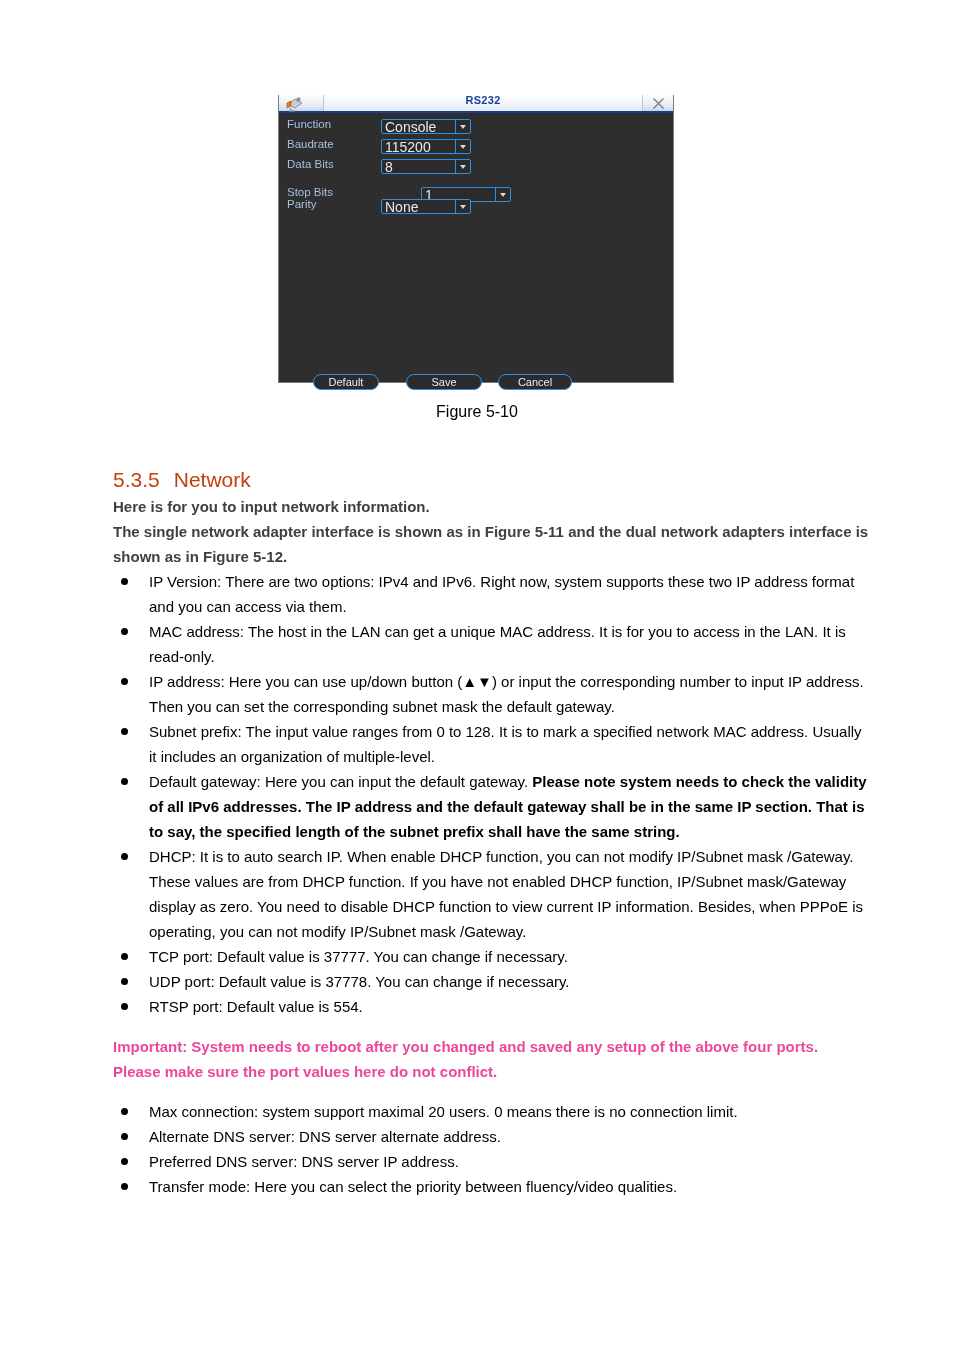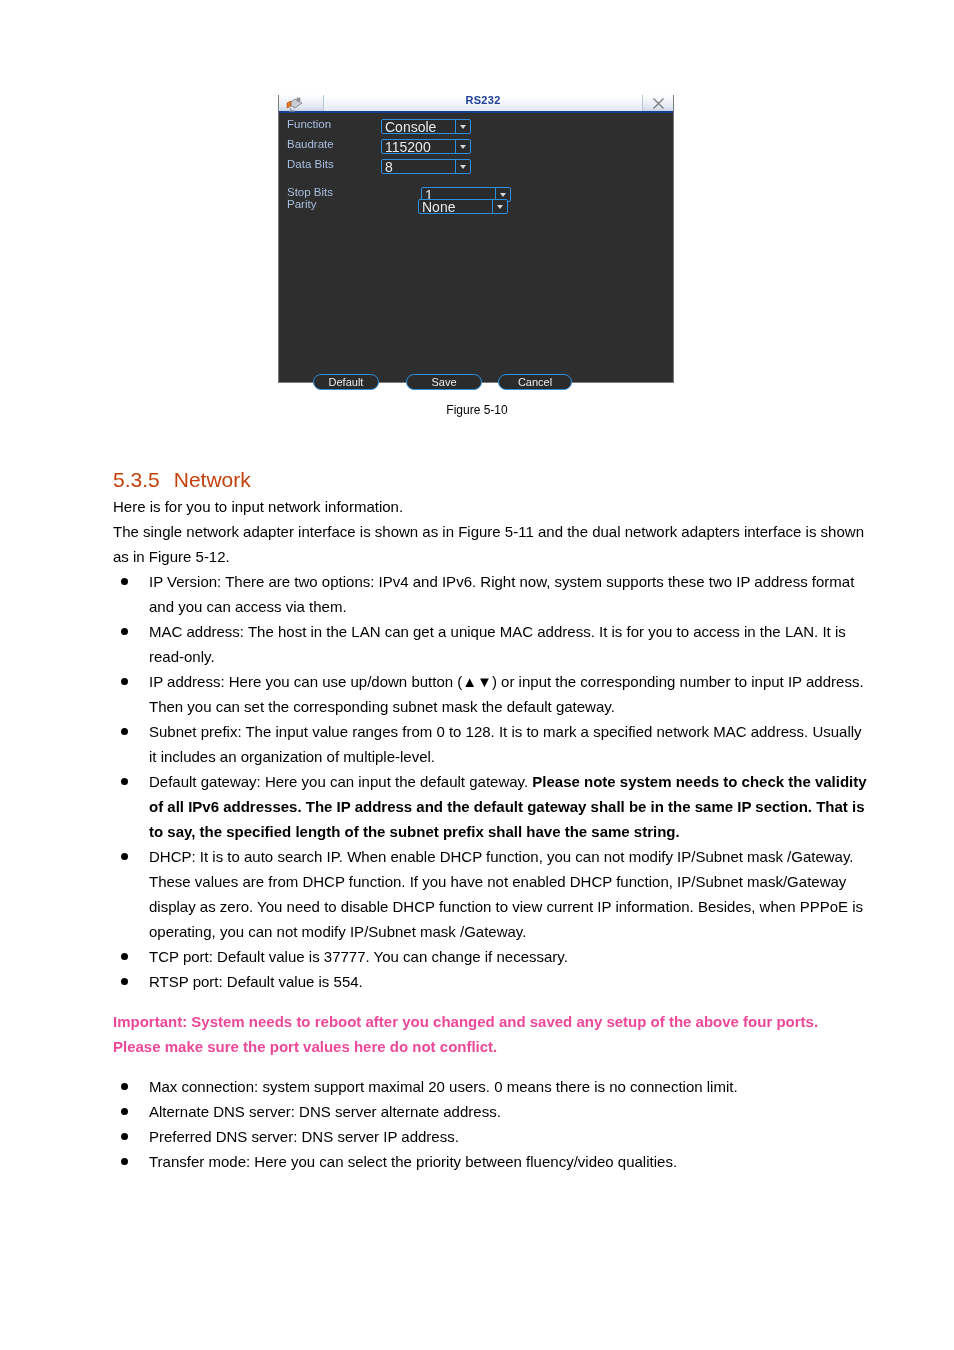--- a/index.html
+++ b/index.html
@@ -156,21 +156,21 @@
     line-height: 1;
   }
 
   
   .figure-caption {
     position: absolute;
     left: 0;
     top: 403px;
     width: 954px;
     text-align: center;
-    font-size: 12px;
+    font-size: 16px;
     color: #000;
   }
 
   .heading {
     position: absolute;
     left: 113px;
     top: 468px;
     font-size: 21px;
     font-weight: normal;
     color: #c2410c;
@@ -179,22 +179,23 @@
 
   .content {
     position: absolute;
     left: 113px;
     top: 494px;
     width: 756px;
   }
   .para {
     font-size: 15px;
     line-height: 25px;
-    color: #000000;
+    color: #404040;
     margin: 0;
+    font-weight: bold;
   }
   .bullet-item {
     position: relative;
     padding-left: 36px;
     font-size: 15px;
     line-height: 25px;
     color: #000;
   }
   .bullet-item .dot {
     position: absolute;
@@ -275,21 +276,21 @@
     <div class="form-row" style="top:74px;gap:40px;">
       <div class="form-label">Stop Bits</div>
       <div class="combo">
         <div class="combo-value">1</div>
         <div class="combo-arrow">
             <i></i>
           </div>
       </div>
     </div>
 
-    <div class="form-row" style="top:86px;gap:37px;">
+    <div class="form-row" style="top:86px;">
       <div class="form-label">Parity</div>
       <div class="combo">
         <div class="combo-value">None</div>
         <div class="combo-arrow">
             <i></i>
           </div>
       </div>
     </div>
 
     <div class="btn-row">
@@ -346,20 +347,24 @@
   <div class="bullet-item">
     <span class="dot"></span>
     <span>DHCP: It is to auto search IP. When enable DHCP function, you can not modify IP/Subnet mask /Gateway. These values are from DHCP function. If you have not enabled DHCP function, IP/Subnet mask/Gateway display as zero. You need to disable DHCP function to view current IP information.  Besides, when PPPoE is operating, you can not modify IP/Subnet mask /Gateway.</span>
   </div>
 
   <div class="bullet-item">
     <span class="dot"></span>
     <span>TCP port: Default value is 37777. You can change if necessary.</span>
   </div>
 
+  <div class="bullet-item">
+    <span class="dot"></span>
+    <span>UDP port: Default value is 37778. You can change if necessary.</span>
+  </div>
 
 
   <div class="bullet-item">
     <span class="dot"></span>
     <span>RTSP port: Default value is 554.</span>
   </div>
 
   <p class="noindent-bold">Important: System needs to reboot after you changed and saved any setup of the above four ports. Please make sure the port values here do not conflict.</p>
 
   <div class="bullet-item">

